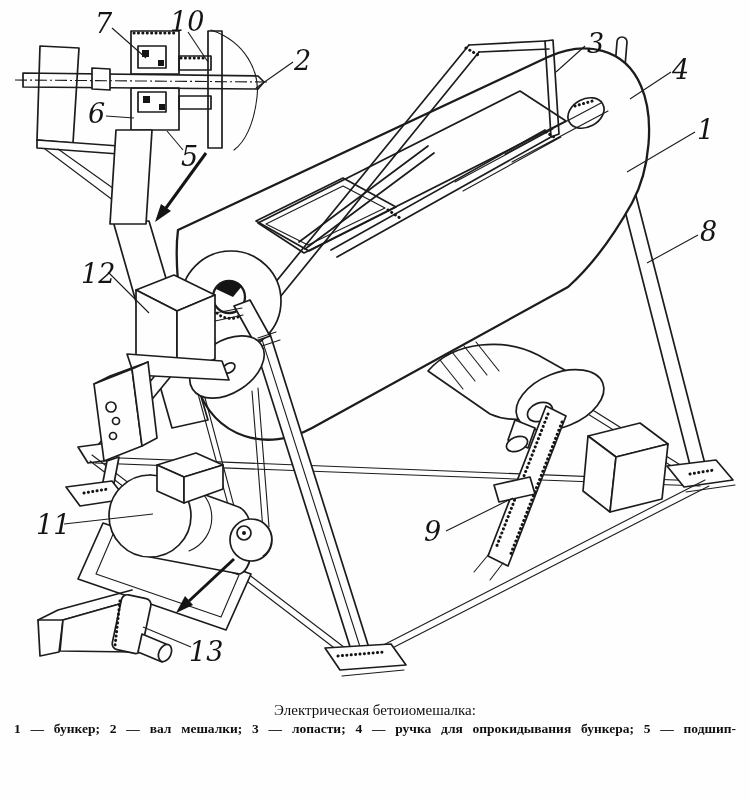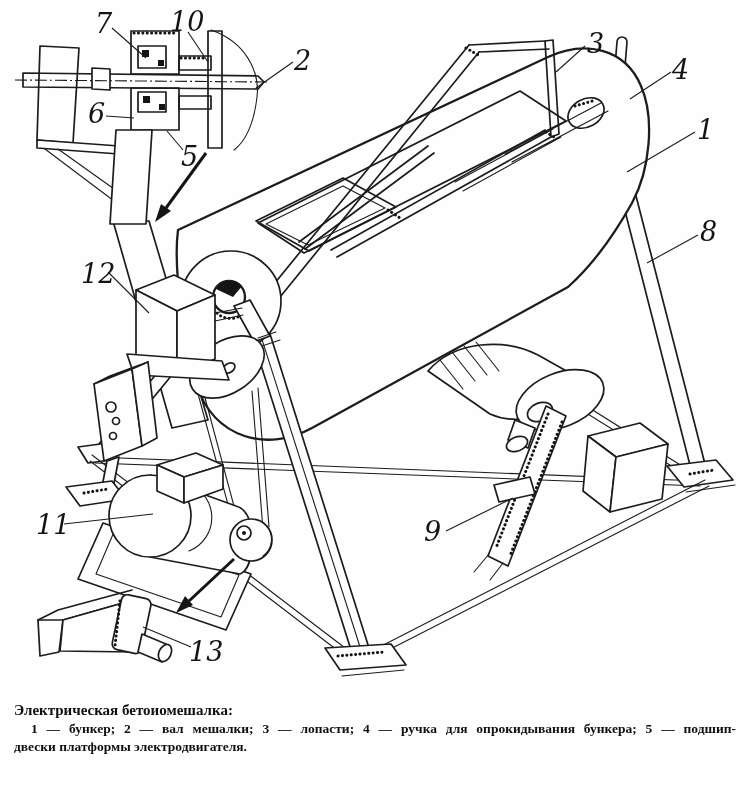--- a/index.html
+++ b/index.html
@@ -8,23 +8,23 @@
   svg text.num{font-family:"DejaVu Serif",serif;font-style:italic;font-size:27px;fill:#141414;}
   .ln{stroke:#1c1c1c;fill:none;stroke-width:1.7;stroke-linejoin:round;stroke-linecap:round;}
   .thk{stroke-width:2.3;}
   .thin{stroke-width:1.1;}
   .wf{fill:#fefefe;}
   .blk{fill:#141414;stroke:none;}
   .weld{stroke:#141414;stroke-width:3;stroke-linecap:round;stroke-dasharray:0.1 4.3;fill:none;}
   .leader{stroke:#1c1c1c;stroke-width:1.1;fill:none;}
   .cl{stroke-dasharray:12 3 2 3;}
   .caption{position:absolute;left:14px;top:701px;width:722px;color:#0f0f0f;}
-  .cap-title{font-weight:bold;font-size:15px;line-height:19px;}
+  .cap-title{font-weight:normal;font-size:15px;line-height:19px;text-align:center;}
   .cap-line{font-weight:bold;font-size:13.5px;line-height:18.3px;text-align:justify;}
-  .cap-line.full{text-align-last:justify;margin-left:17px;}
+  .cap-line.full{text-align-last:justify;}
 </style>
 </head>
 <body>
 
 <div class="page">
 
 <svg width="750" height="700" viewBox="0 0 750 700" xmlns="http://www.w3.org/2000/svg">
   <defs>
     <pattern id="hatch" width="5" height="5" patternUnits="userSpaceOnUse" patternTransform="rotate(45)">
       <rect width="5" height="5" fill="#fefefe"></rect>
@@ -224,16 +224,15 @@
     <text class="num" x="36" y="534">11</text>
     <text class="num" x="81" y="283">12</text>
     <text class="num" x="189" y="661">13</text>
   </g>
 </svg>
 
 
 <div class="caption">
   <div class="cap-title">Электрическая бетоиомешалка:</div>
   <div class="cap-line full">1 — бункер; 2 — вал мешалки; 3 — лопасти; 4 — ручка для опрокидывания бункера; 5 — подшип-</div>
-  <div class="cap-line">двески платформы электродвигателя.</div>
 </div>
 
 </div>
 
 </body></html>

